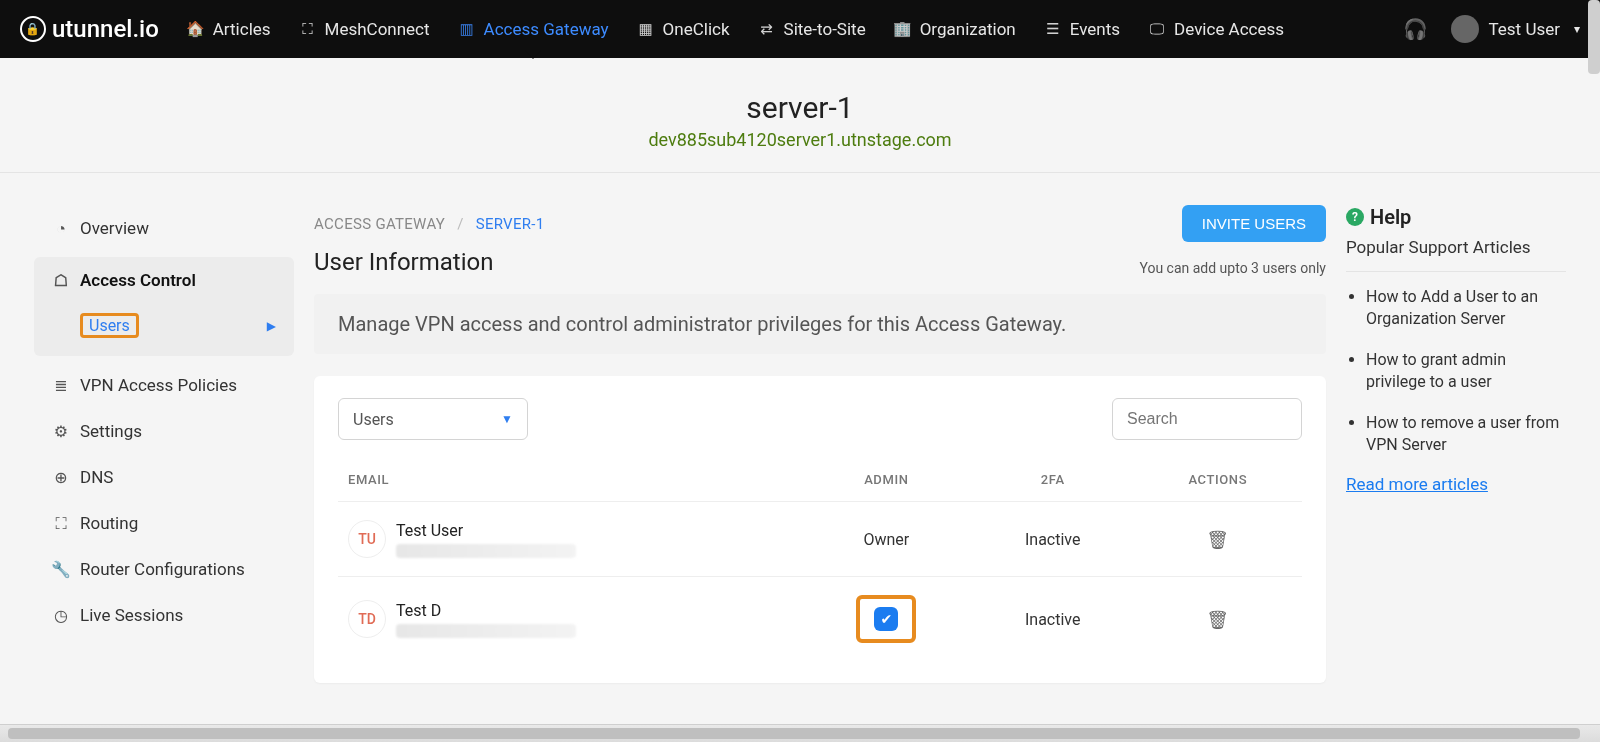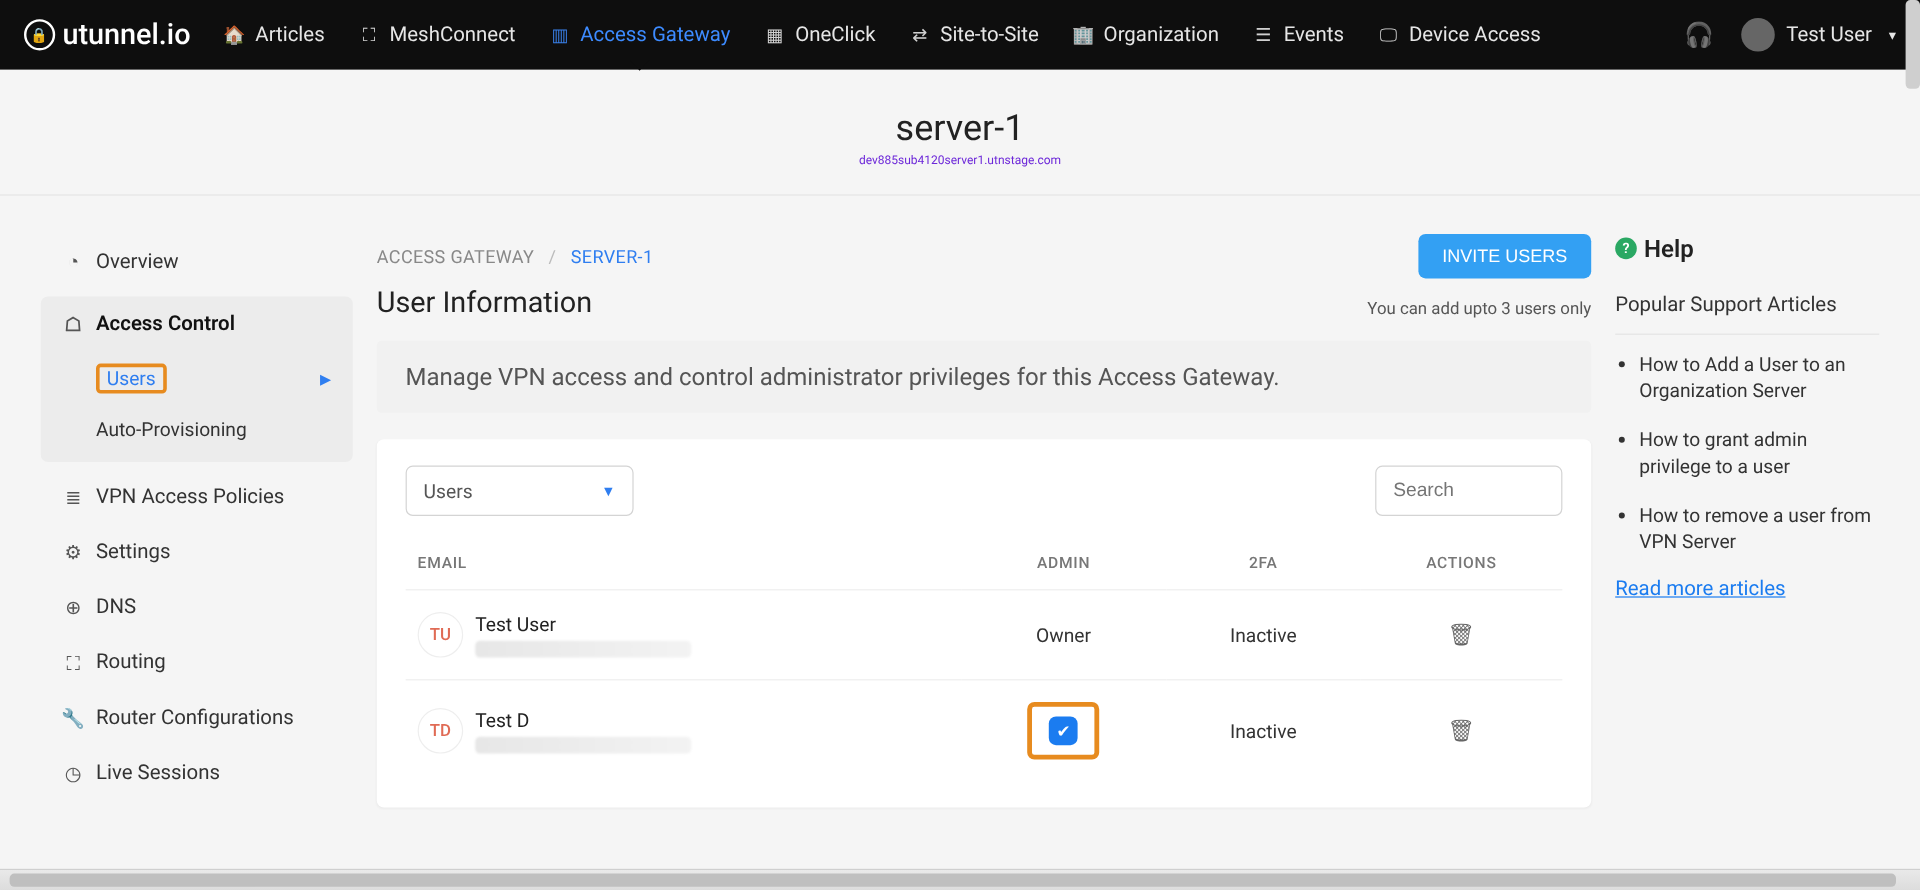--- a/index.html
+++ b/index.html
@@ -66,21 +66,21 @@
   .user-block { display:flex; align-items:center; gap:10px; font-size:17px; color:#e6e6e6; cursor:pointer;}
   .caret-down { font-size: 12px; margin-left: 4px;}
   
   .server-header {
     text-align: center;
     padding: 32px 0 22px;
     border-bottom: 1px solid #e4e4e4;
     background: #f5f5f5;
   }
   .server-title { font-size: 30px; font-weight: 400; color: #222; }
-  .server-sub { font-size: 10px; color: #6d28d9; margin-top: 4px; }
+  .server-sub { font-size: 18px; color: #4d7c0f; margin-top: 4px; }
   
   .page-body { display: flex; padding: 32px 34px 0 34px; gap: 20px; }
   .sidebar { width: 260px; flex-shrink: 0; font-size: 17px; }
   .side-item {
     display: flex; align-items: center; gap: 10px;
     padding: 13px 18px;
     color: #333;
     cursor: pointer;
     border-radius: 4px;
   }
@@ -122,21 +122,21 @@
     box-shadow: 0 1px 2px rgba(0,0,0,.04);
   }
   .card-controls { display:flex; align-items:center; justify-content:space-between; }
   .select {
     width:190px; height:42px; border:1px solid #d4d4d4; border-radius:6px;
     display:flex; align-items:center; justify-content:space-between;
     padding:0 14px; font-size:16px; color:#555; cursor:pointer;
   }
   .select .tri { color:#2f7ef0; font-size:12px;}
   .search {
-    width:156px; height:42px; border:1px solid #d4d4d4; border-radius:6px;
+    width:190px; height:42px; border:1px solid #d4d4d4; border-radius:6px;
     padding:0 14px; font-size:16px; color:#555;
   }
   .tbl { width:100%; margin-top:18px; border-collapse:collapse; }
   .tbl thead th {
     text-align:left; font-size:13px; letter-spacing:.6px; color:#777; font-weight:500;
     padding:14px 10px; text-transform:uppercase;
   }
   .tbl thead th.center, .tbl td.center { text-align:center; }
   .tbl tbody td { padding:18px 10px; border-top:1px solid #eee; font-size:16px; color:#333; vertical-align:middle;}
   .user-cell { display:flex; align-items:center; gap:10px; }
@@ -156,21 +156,21 @@
     width:24px; height:24px; border-radius:6px; background:#1b7cf0; color:#fff; font-size:14px;
   }
   .admin-highlight {
     display:inline-flex; padding:8px 14px; border:4px solid #e78b1f; border-radius:6px;
   }
   .trash { color:#666; font-size:18px; cursor:pointer; }
   
   .help { width:220px; flex-shrink:0; }
   .help h3 { font-size:20px; font-weight:600; color:#222; display:flex; align-items:center; gap:6px;}
   .help h3 .hq { width:18px;height:18px;border-radius:50%;background:#2aa863;color:#fff;font-size:12px;display:inline-flex;align-items:center;justify-content:center;}
-  .help-sub { font-size:17px; color:#333; margin-top:25px;}
+  .help-sub { font-size:17px; color:#333; margin-top:8px;}
   .help-divider { border-top:1px solid #e4e4e4; margin:14px 0;}
   .help ul { list-style:disc; padding-left:20px; color:#333; font-size:16px; }
   .help ul li { margin-bottom:18px; line-height:1.4; cursor:pointer;}
   .help .more { color:#1b7cf0; text-decoration:underline; font-size:17px; cursor:pointer;}
   
   .hscroll { position:absolute; left:0; right:0; bottom:0; height:18px;
     background:linear-gradient(#e9e9e9,#dcdcdc); border-top:1px solid #cfcfcf; }
   .hscroll .thumb { position:absolute; left:8px; right:20px; top:3px; bottom:3px;
     background:#bfbfbf; border-radius:4px; }
   .right-vscroll { position:absolute; top:0; right:0; width:12px; height:74px;
@@ -242,23 +242,20 @@
         <span>Overview</span>
       </div>
       <div class="side-group-active">
         <div class="side-item parent">
           <span class="sic">☖</span>
           <span>Access Control</span>
         </div>
         <div class="sub-item active">
           <span><span class="highlight-box">Users</span></span>
           <span class="chev">▶</span>
-        </div>
-        <div class="sub-item">
-          <span>Auto-Provisioning</span>
         </div>
       </div>
       <div class="side-item">
         <span class="sic">≣</span>
         <span>VPN Access Policies</span>
       </div>
       <div class="side-item">
         <span class="sic">⚙</span>
         <span>Settings</span>
       </div>

